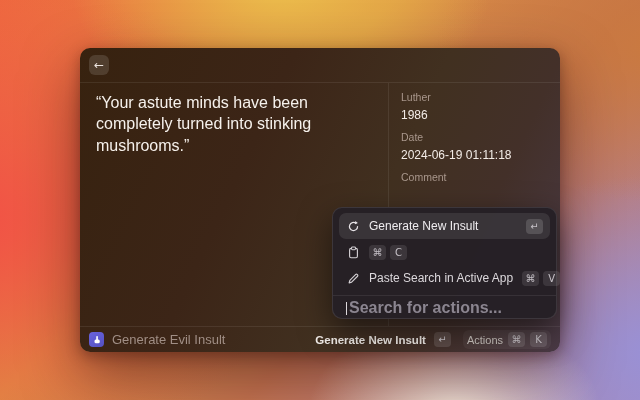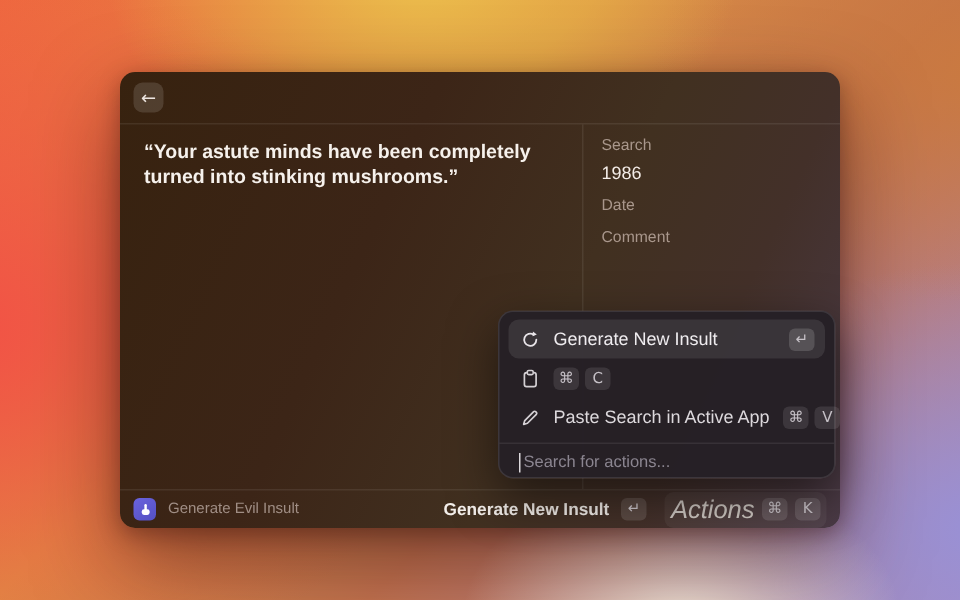--- a/index.html
+++ b/index.html
@@ -18,82 +18,83 @@
     box-shadow:0 22px 55px rgba(45,12,10,.5), 0 4px 14px rgba(45,12,10,.35);
     display:flex;flex-direction:column;}
   .win-header{height:34px;flex:0 0 34px;display:flex;align-items:center;padding:0 9px;
     border-bottom:1px solid rgba(255,255,255,.08);}
   .back-btn{width:20px;height:20px;border:none;border-radius:6px;cursor:pointer;
     background:rgba(255,255,255,.13);color:#ece4df;font-size:12px;line-height:20px;
     display:flex;align-items:center;justify-content:center;padding:0;
     font-family:"DejaVu Sans",sans-serif;}
   .win-content{flex:1;display:flex;min-height:0;}
   .quote-pane{width:308px;flex:0 0 308px;padding:9px 16px;box-sizing:border-box;}
-  .quote{color:#f6f1ec;font-size:13px;font-weight:bold;line-height:1.34;max-width:285px;}
+  .quote{color:#f6f1ec;font-size:16px;font-weight:normal;line-height:1.34;max-width:285px;}
   .meta-pane{flex:1;border-left:1px solid rgba(255,255,255,.08);padding:8px 12px;box-sizing:border-box;}
   .meta-group{margin-bottom:9px;}
   .meta-label{color:#a9978c;font-size:10.5px;margin-bottom:5px;}
   .meta-value{color:#f3ece7;font-size:12px;font-weight:500;}
   
   .win-footer{height:25px;flex:0 0 25px;border-top:1px solid rgba(255,255,255,.08);
     display:flex;align-items:center;justify-content:space-between;padding:0 9px;}
   .footer-left{display:flex;align-items:center;gap:8px;}
   .app-icon{width:15px;height:15px;border-radius:4px;
     background:linear-gradient(145deg,#6a63dd,#5450c2);display:flex;align-items:center;justify-content:center;}
-  .footer-app{color:#a08e85;font-size:10px;}
+  .footer-app{color:#a08e85;font-size:13px;}
   .footer-right{display:flex;align-items:center;gap:6px;}
   .footer-primary{color:#f3eeea;font-size:11.5px;font-weight:bold;margin-right:2px;}
   .kbd{min-width:11px;height:15px;padding:0 3px;border-radius:4px;background:rgba(255,255,255,.13);
     color:#cfc9ce;font-size:10px;display:inline-flex;align-items:center;justify-content:center;
     font-family:"DejaVu Sans",sans-serif;}
   .actions-group{display:flex;align-items:center;gap:5px;margin-left:6px;padding:2px 4px;
     border-radius:6px;background:rgba(255,255,255,.05);}
-  .actions-label{color:#cfc8c3;font-size:17px;font-style:italic;}
+  .actions-label{color:#cfc8c3;font-size:11px;}
   
   .popup{position:absolute;left:332px;top:207px;width:225px;height:112px;border-radius:10px;
     background:rgba(38,32,38,.98);border:1px solid rgba(255,255,255,.1);box-sizing:border-box;
     box-shadow:0 12px 32px rgba(0,0,0,.5);display:flex;flex-direction:column;}
   .popup-rows{padding:5px 6px 2px 6px;}
   .action-row{height:26px;display:flex;align-items:center;gap:9px;padding:0 7px;border-radius:7px;cursor:pointer;}
   .action-row.selected{background:rgba(255,255,255,.09);}
   .action-icon{width:14px;height:14px;flex:0 0 14px;display:flex;align-items:center;justify-content:center;}
   .action-label{flex:1;color:#dcd8dc;font-size:12px;white-space:nowrap;}
   .action-row.selected .action-label{color:#efecef;}
   .shortcuts{display:flex;gap:4px;}
   .popup .kbd{background:rgba(255,255,255,.1);color:#c6c1c7;}
   .popup .action-row.selected .kbd{background:rgba(255,255,255,.15);}
   .popup-divider{height:1px;background:rgba(255,255,255,.08);margin:2px 0;}
   .popup-search{flex:1;display:flex;align-items:center;padding:0 13px;cursor:text;}
   .caret{width:1px;height:13px;background:#dcd8dc;margin-right:2px;}
-  .placeholder{color:#8b8590;font-size:11px;}
+  .placeholder{color:#8b8590;font-size:16px;font-weight:bold;}
   svg{display:block;}
 </style>
 </head>
 <body>
 
 <div class="stage">
 
   <div class="window">
     <div class="win-header">
       <button class="back-btn">
         <span>←</span>
       </button>
     </div>
 
     <div class="win-content">
       <div class="quote-pane">
         <div class="quote">“Your astute minds have been completely turned into stinking mushrooms.”</div>
       </div>
       <div class="meta-pane">
         <div class="meta-group">
-          <div class="meta-label">Search</div>
+          <div class="meta-label">Luther</div>
           <div class="meta-value">1986</div>
         </div>
         <div class="meta-group">
           <div class="meta-label">Date</div>
+          <div class="meta-value">2024-06-19 01:11:18</div>
         </div>
         <div class="meta-group">
           <div class="meta-label">Comment</div>
         </div>
       </div>
     </div>
 
     <div class="win-footer">
       <div class="footer-left">
         <span class="app-icon">

